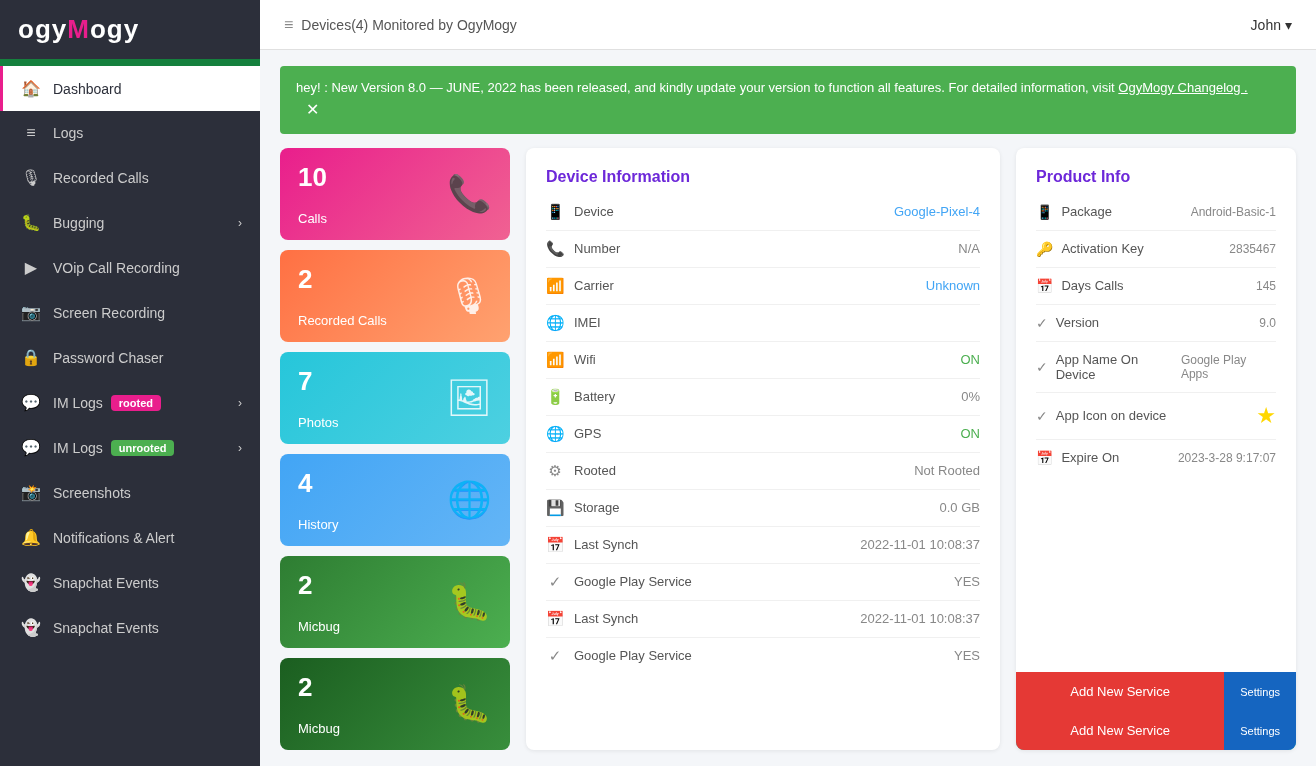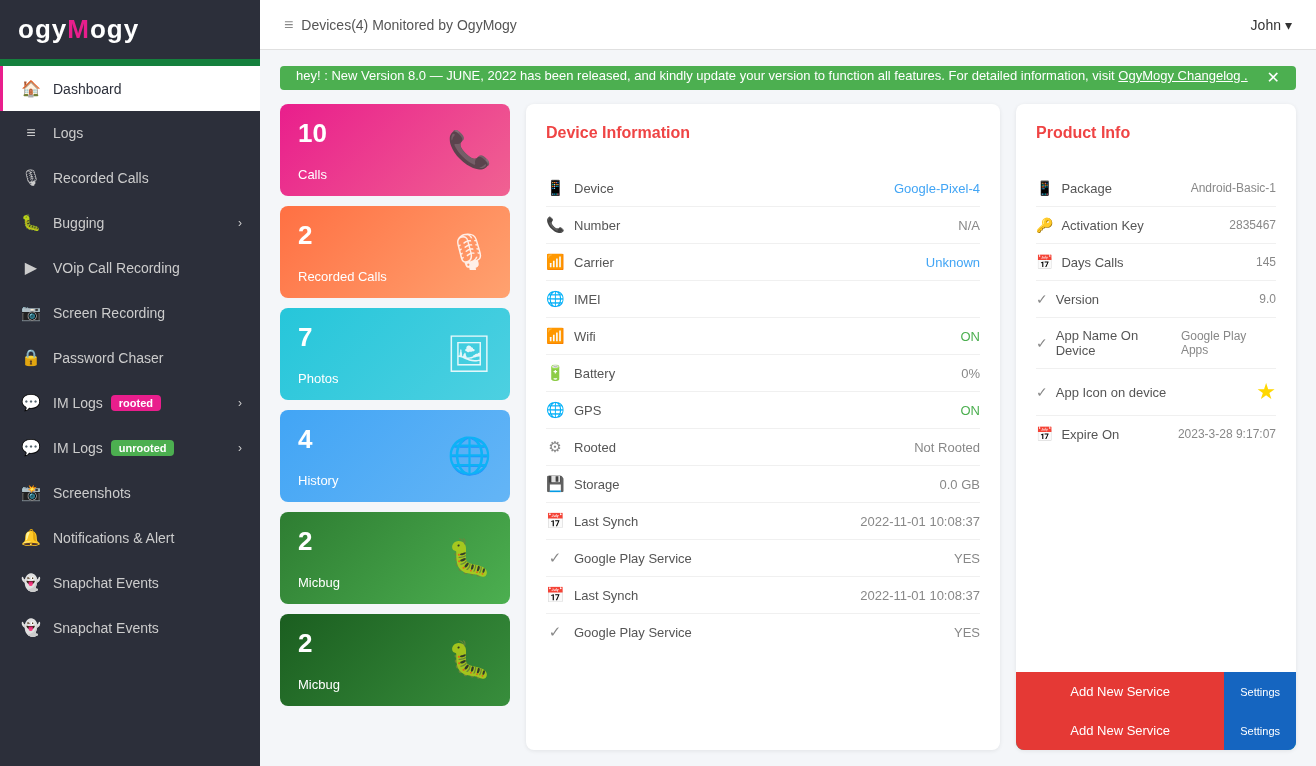--- a/index.html
+++ b/index.html
@@ -83,27 +83,28 @@
       padding: 16px 20px;
       display: flex;
       flex-direction: column;
       gap: 14px;
     }
 
     
     .banner {
       background: #4CAF50;
       color: #fff;
-      padding: 0 16px;
+      padding: 12px 16px;
       border-radius: 4px;
       font-size: 13px;
       display: flex;
       align-items: flex-start;
-      justify-content: space-between;
+      justify-content: center;
       line-height: 1.5;
+      flex-direction: column;
     }
     .banner-link { color: #fff; text-decoration: underline; cursor: pointer; }
     .banner-close { cursor: pointer; font-size: 16px; margin-left: 10px; flex-shrink: 0; }
 
     
     .dashboard-grid {
       display: flex;
       gap: 16px;
       flex: 1;
     }
@@ -138,21 +139,21 @@
 
     
     .panel {
       background: #fff;
       border-radius: 8px;
       padding: 20px;
       flex: 1;
       box-shadow: 0 1px 4px rgba(0,0,0,0.08);
       overflow-y: auto;
     }
-    .panel-title { font-size: 16px; font-weight: 600; color: #ef4444; margin-bottom: 28px; }
+    .panel-title { font-size: 16px; font-weight: 600; color: #6d28d9; margin-bottom: 8px; }
     .info-row {
       display: flex;
       align-items: center;
       justify-content: space-between;
       padding: 9px 0;
       border-bottom: 1px solid #f0f0f0;
       font-size: 13px;
     }
     .info-row:last-child { border-bottom: none; }
     .info-left { display: flex; align-items: center; gap: 10px; color: #555; }

